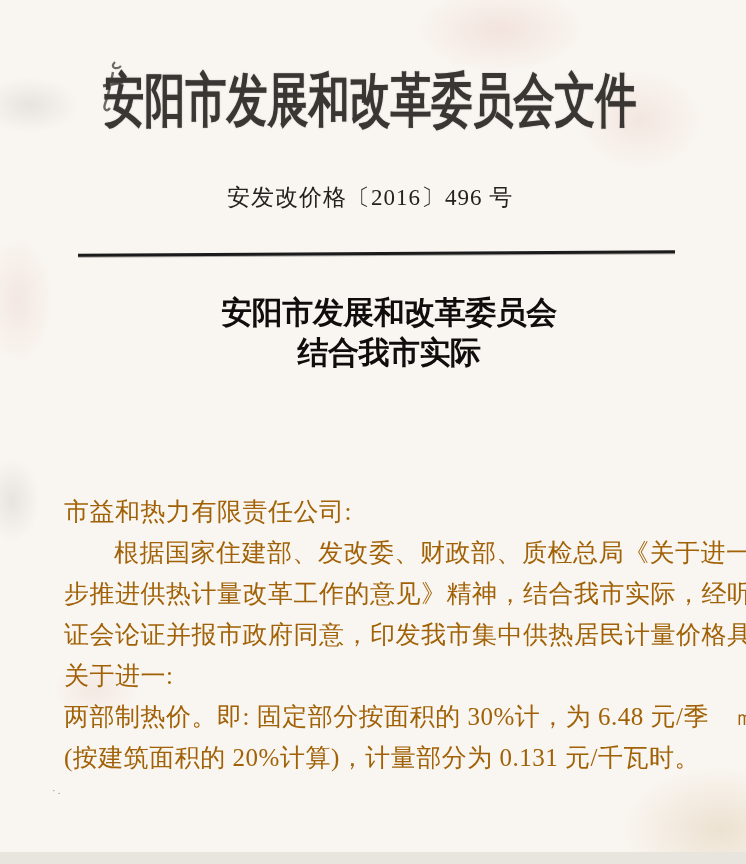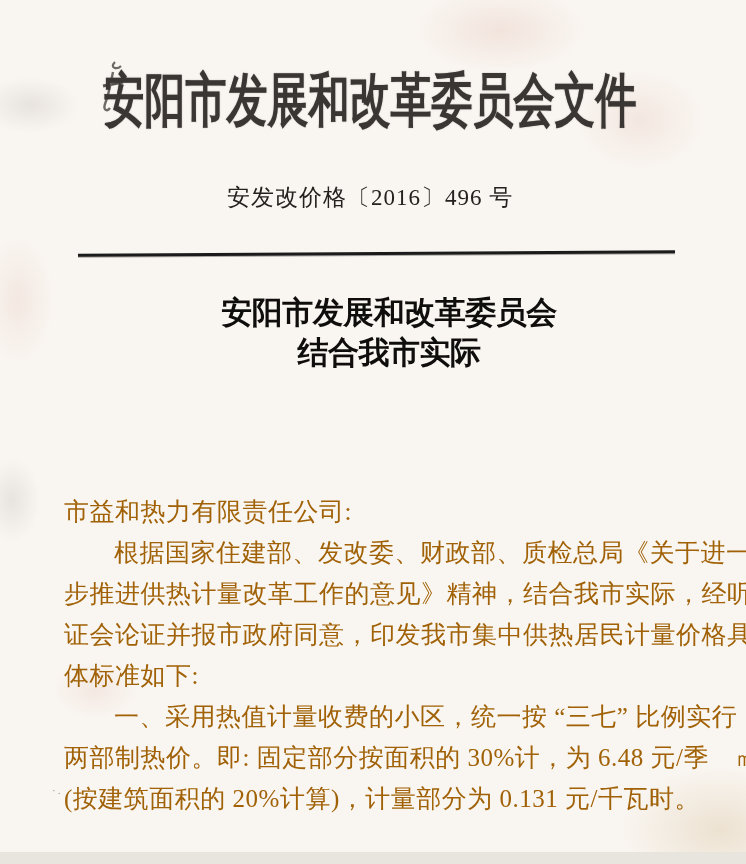--- a/index.html
+++ b/index.html
@@ -93,22 +93,21 @@
   <div class="notice-title">
     <div>安阳市发展和改革委员会</div>
     <div>结合我市实际</div>
   </div>
 
   <div class="body-text">
     <div class="body-line">市益和热力有限责任公司:</div>
     <div class="body-line indent">根据国家住建部、发改委、财政部、质检总局《关于进一</div>
     <div class="body-line">步推进供热计量改革工作的意见》精神，结合我市实际，经听</div>
     <div class="body-line">证会论证并报市政府同意，印发我市集中供热居民计量价格具</div>
-    <div class="body-line">体标准如下:</div>
-    <div class="body-line indent">一、采用热值计量收费的小区，统一按 “三七” 比例实行</div>
+    <div class="body-line">关于进一:</div>
     <div class="body-line">两部制热价。即: 固定部分按面积的 30%计，为 6.48 元/季　㎡</div>
     <div class="body-line">(按建筑面积的 20%计算)，计量部分为 0.131 元/千瓦时。</div>
   </div>
 
   <div class="dots-mark">·.</div>
 
   <div class="edge-line"></div>
 </div>
 
 </body></html>

